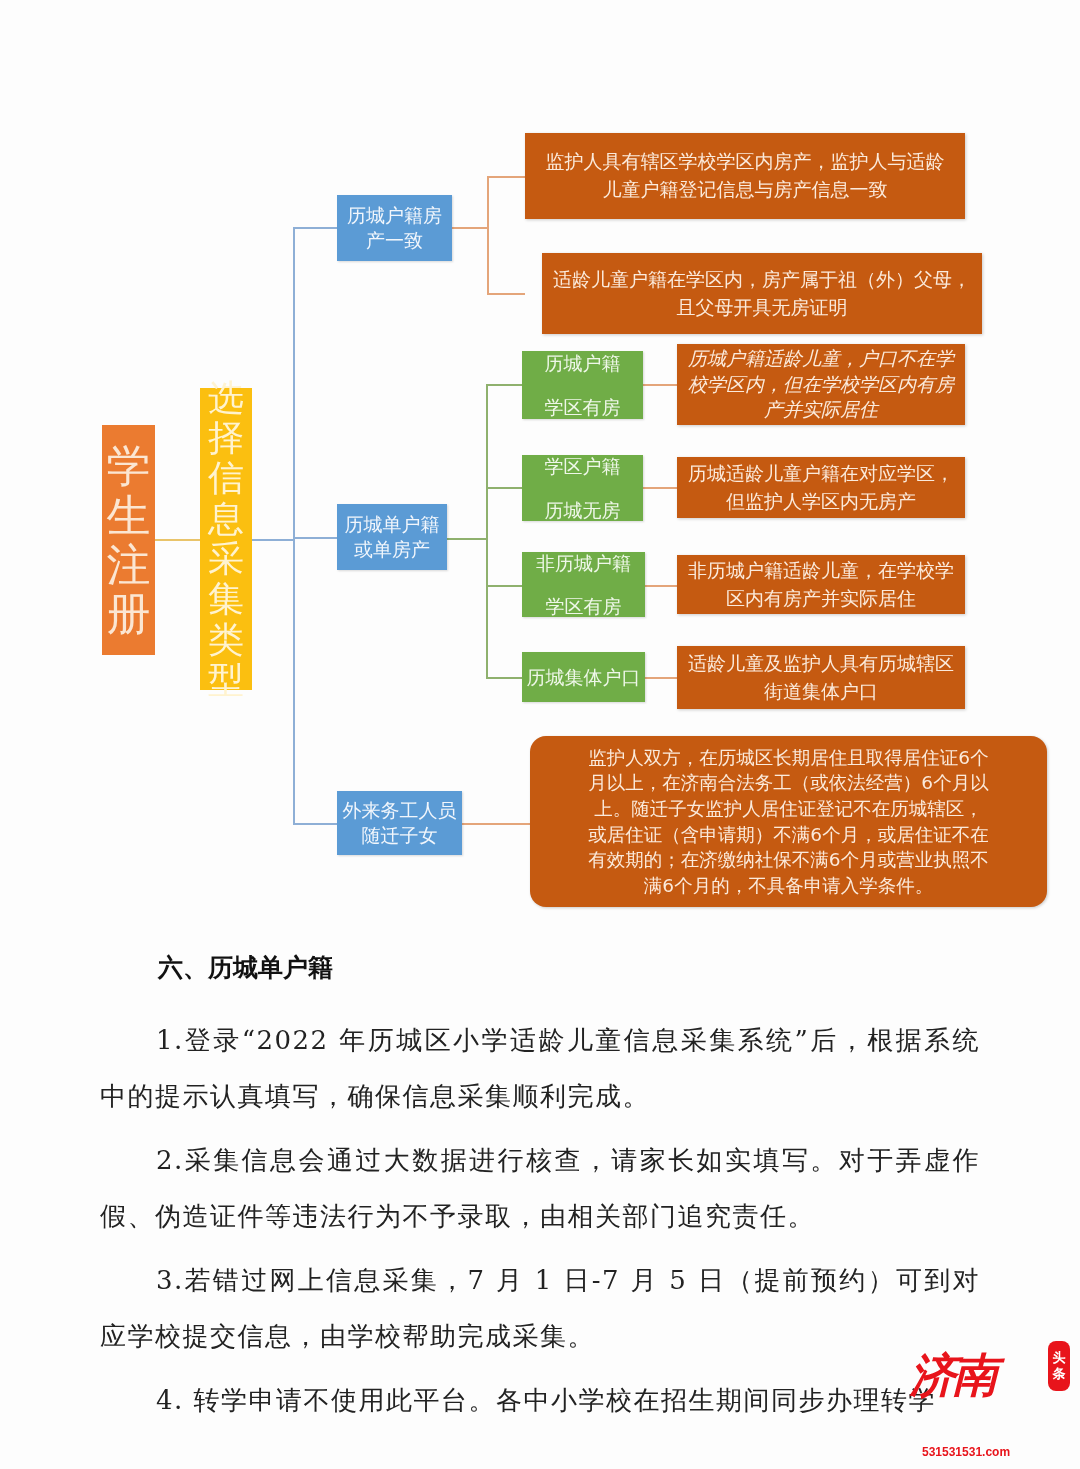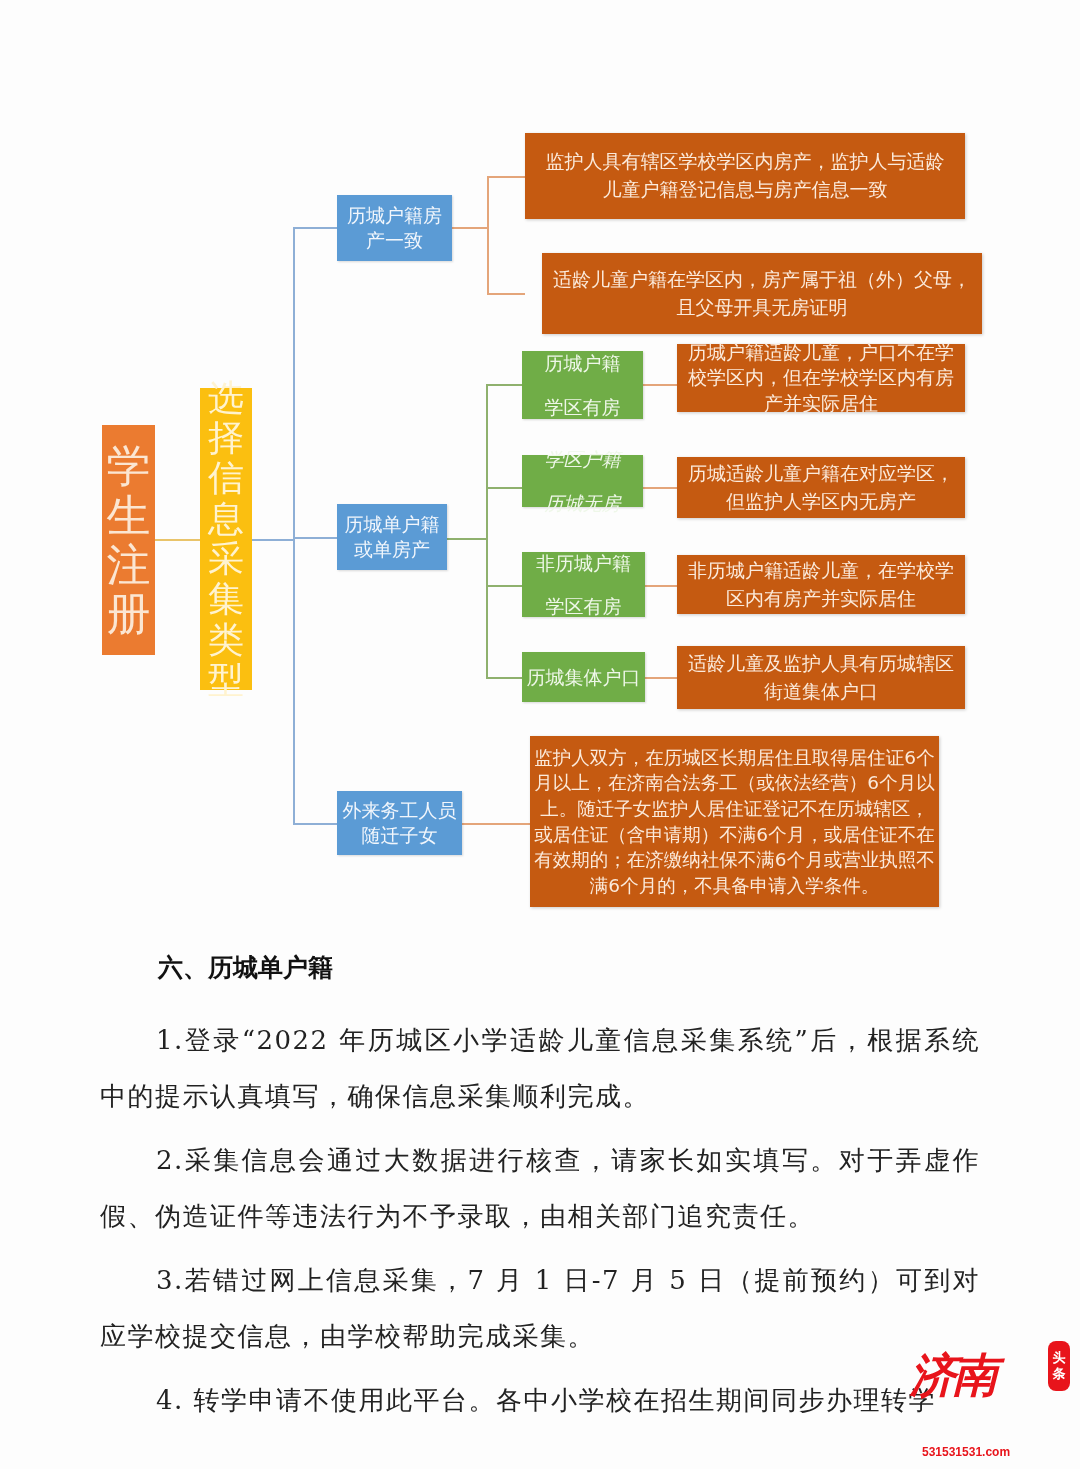--- a/index.html
+++ b/index.html
@@ -91,27 +91,27 @@
 
 <div class="box vbox blue" style="left:337px; top:504px; width:110px; height:66px;">
   <span>历城单户籍</span>
   <span>或单房产</span>
 </div>
 
 <div class="box vbox green" style="left:522px; top:351px; width:121px; height:68px;">
   <span>历城户籍</span>
   <span>学区有房</span>
 </div>
-<div class="box vbox orange" style="left:677px; top:344px; width:288px; height:68px; line-height:1.35; padding:4px 4px;">
+<div class="box vbox orange" style="left:677px; top:344px; width:288px; height:81px; line-height:1.35; padding:4px 4px;font-style:italic;">
   <span>历城户籍适龄儿童，户口不在学</span>
   <span>校学区内，但在学校学区内有房</span>
   <span>产并实际居住</span>
 </div>
 
-<div class="box vbox green" style="left:522px; top:455px; width:121px; height:52px;font-style:italic;">
+<div class="box vbox green" style="left:522px; top:455px; width:121px; height:66px;">
   <span>学区户籍</span>
   <span>历城无房</span>
 </div>
 <div class="box vbox orange" style="left:677px; top:457px; width:288px; height:61px; padding:8px 4px;">
   <span>历城适龄儿童户籍在对应学区，</span>
   <span>但监护人学区内无房产</span>
 </div>
 
 <div class="box vbox green" style="left:522px; top:552px; width:123px; height:65px;">
   <span>非历城户籍</span>
@@ -127,21 +127,21 @@
 </div>
 <div class="box vbox orange" style="left:677px; top:646px; width:288px; height:63px; padding:14px 4px;">
   <span>适龄儿童及监护人具有历城辖区</span>
   <span>街道集体户口</span>
 </div>
 
 <div class="box vbox blue" style="left:337px; top:791px; width:125px; height:64px;">
   <span>外来务工人员</span>
   <span>随迁子女</span>
 </div>
-<div class="box vbox orange" style="left:530px; top:736px; width:409px; height:171px; line-height:1.38; padding:4px 2px; font-size:18.5px;">
+<div class="box vbox orange" style="left:530px; top:736px; width:517px; height:171px; line-height:1.38; padding:4px 2px; font-size:18.5px;border-radius:16px;">
   <span>监护人双方，在历城区长期居住且取得居住证6个</span>
   <span>月以上，在济南合法务工（或依法经营）6个月以</span>
   <span>上。随迁子女监护人居住证登记不在历城辖区，</span>
   <span>或居住证（含申请期）不满6个月，或居住证不在</span>
   <span>有效期的；在济缴纳社保不满6个月或营业执照不</span>
   <span>满6个月的，不具备申请入学条件。</span>
 </div>
 
 <div class="text-block" style="top:945px;">
   <div class="heading" style="padding-left:58px; height:45px; line-height:45px;">六、历城单户籍</div>

